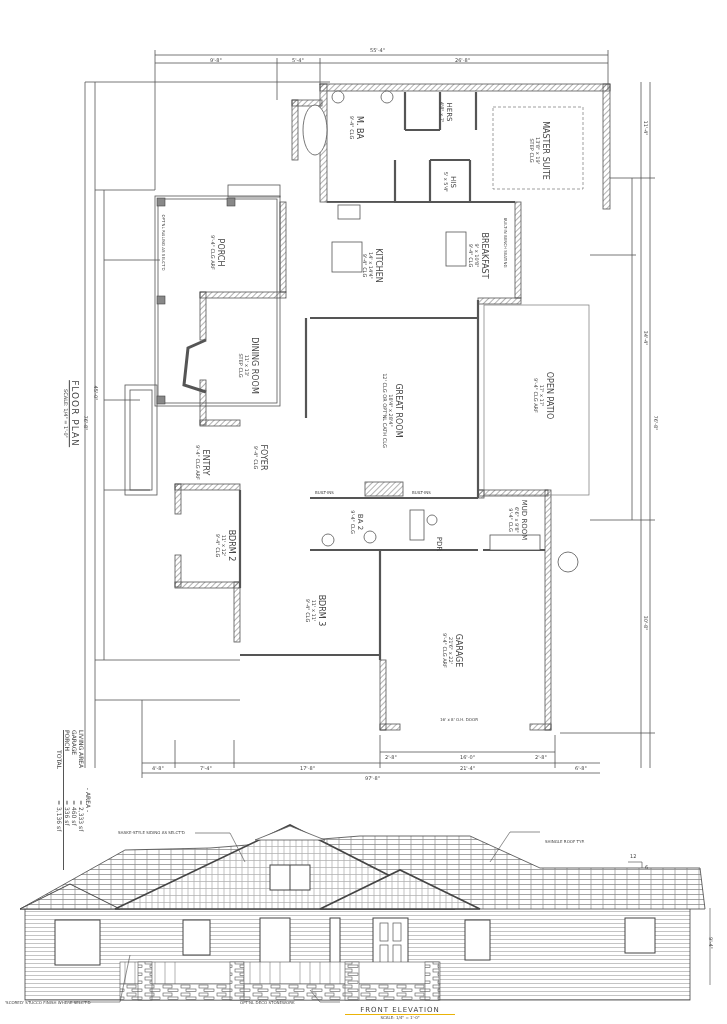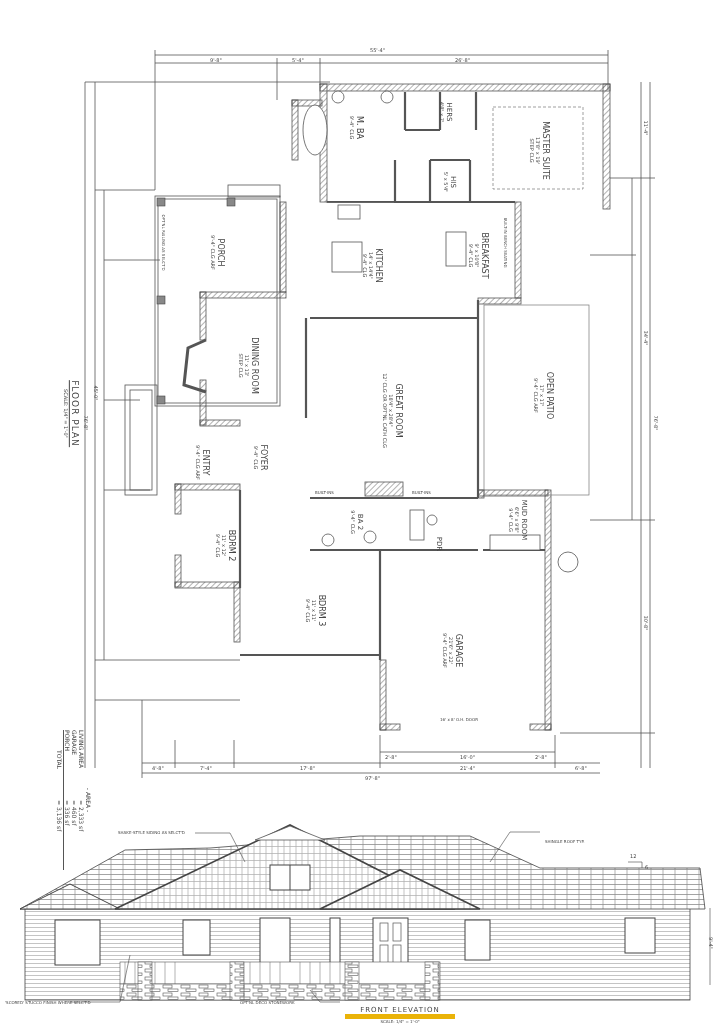--- a/index.html
+++ b/index.html
@@ -359,16 +359,16 @@
 
   <div class="lbl" style="left:118px;top:830px;font-size:4px;">SHAKE-STYLE SIDING AS SELCT'D</div>
   <div class="lbl" style="left:545px;top:839px;font-size:4px;">SHINGLE ROOF TYP.</div>
   <div class="lbl" style="left:5px;top:1000px;font-size:4px;">'SCORED' STUCCO FINISH WHERE SELCT'D</div>
   <div class="lbl" style="left:240px;top:1000px;font-size:4px;">OPT'NL DECO STONEWORK</div>
   <div class="lbl" style="left:630px;top:853px;font-size:5px;">12</div>
   <div class="lbl" style="left:645px;top:864px;font-size:5px;">6</div>
   <div class="lbl" style="left:705px;top:940px;transform:rotate(90deg);font-size:5px;">9'-4"</div>
 
   <div style="position:absolute;left:345px;top:1006px;width:110px;text-align:center;font-family:'DejaVu Sans',sans-serif;color:#444;">
-    <div style="font-size:7px;letter-spacing:1px;border-bottom:5px solid #eab308;">FRONT ELEVATION</div>
+    <div style="font-size:7px;letter-spacing:1px;border-bottom:1px solid #eab308;">FRONT ELEVATION</div>
     <div style="font-size:4px;">SCALE: 1/4" = 1'-0"</div>
   </div>
 </div>
 
 </body></html>

